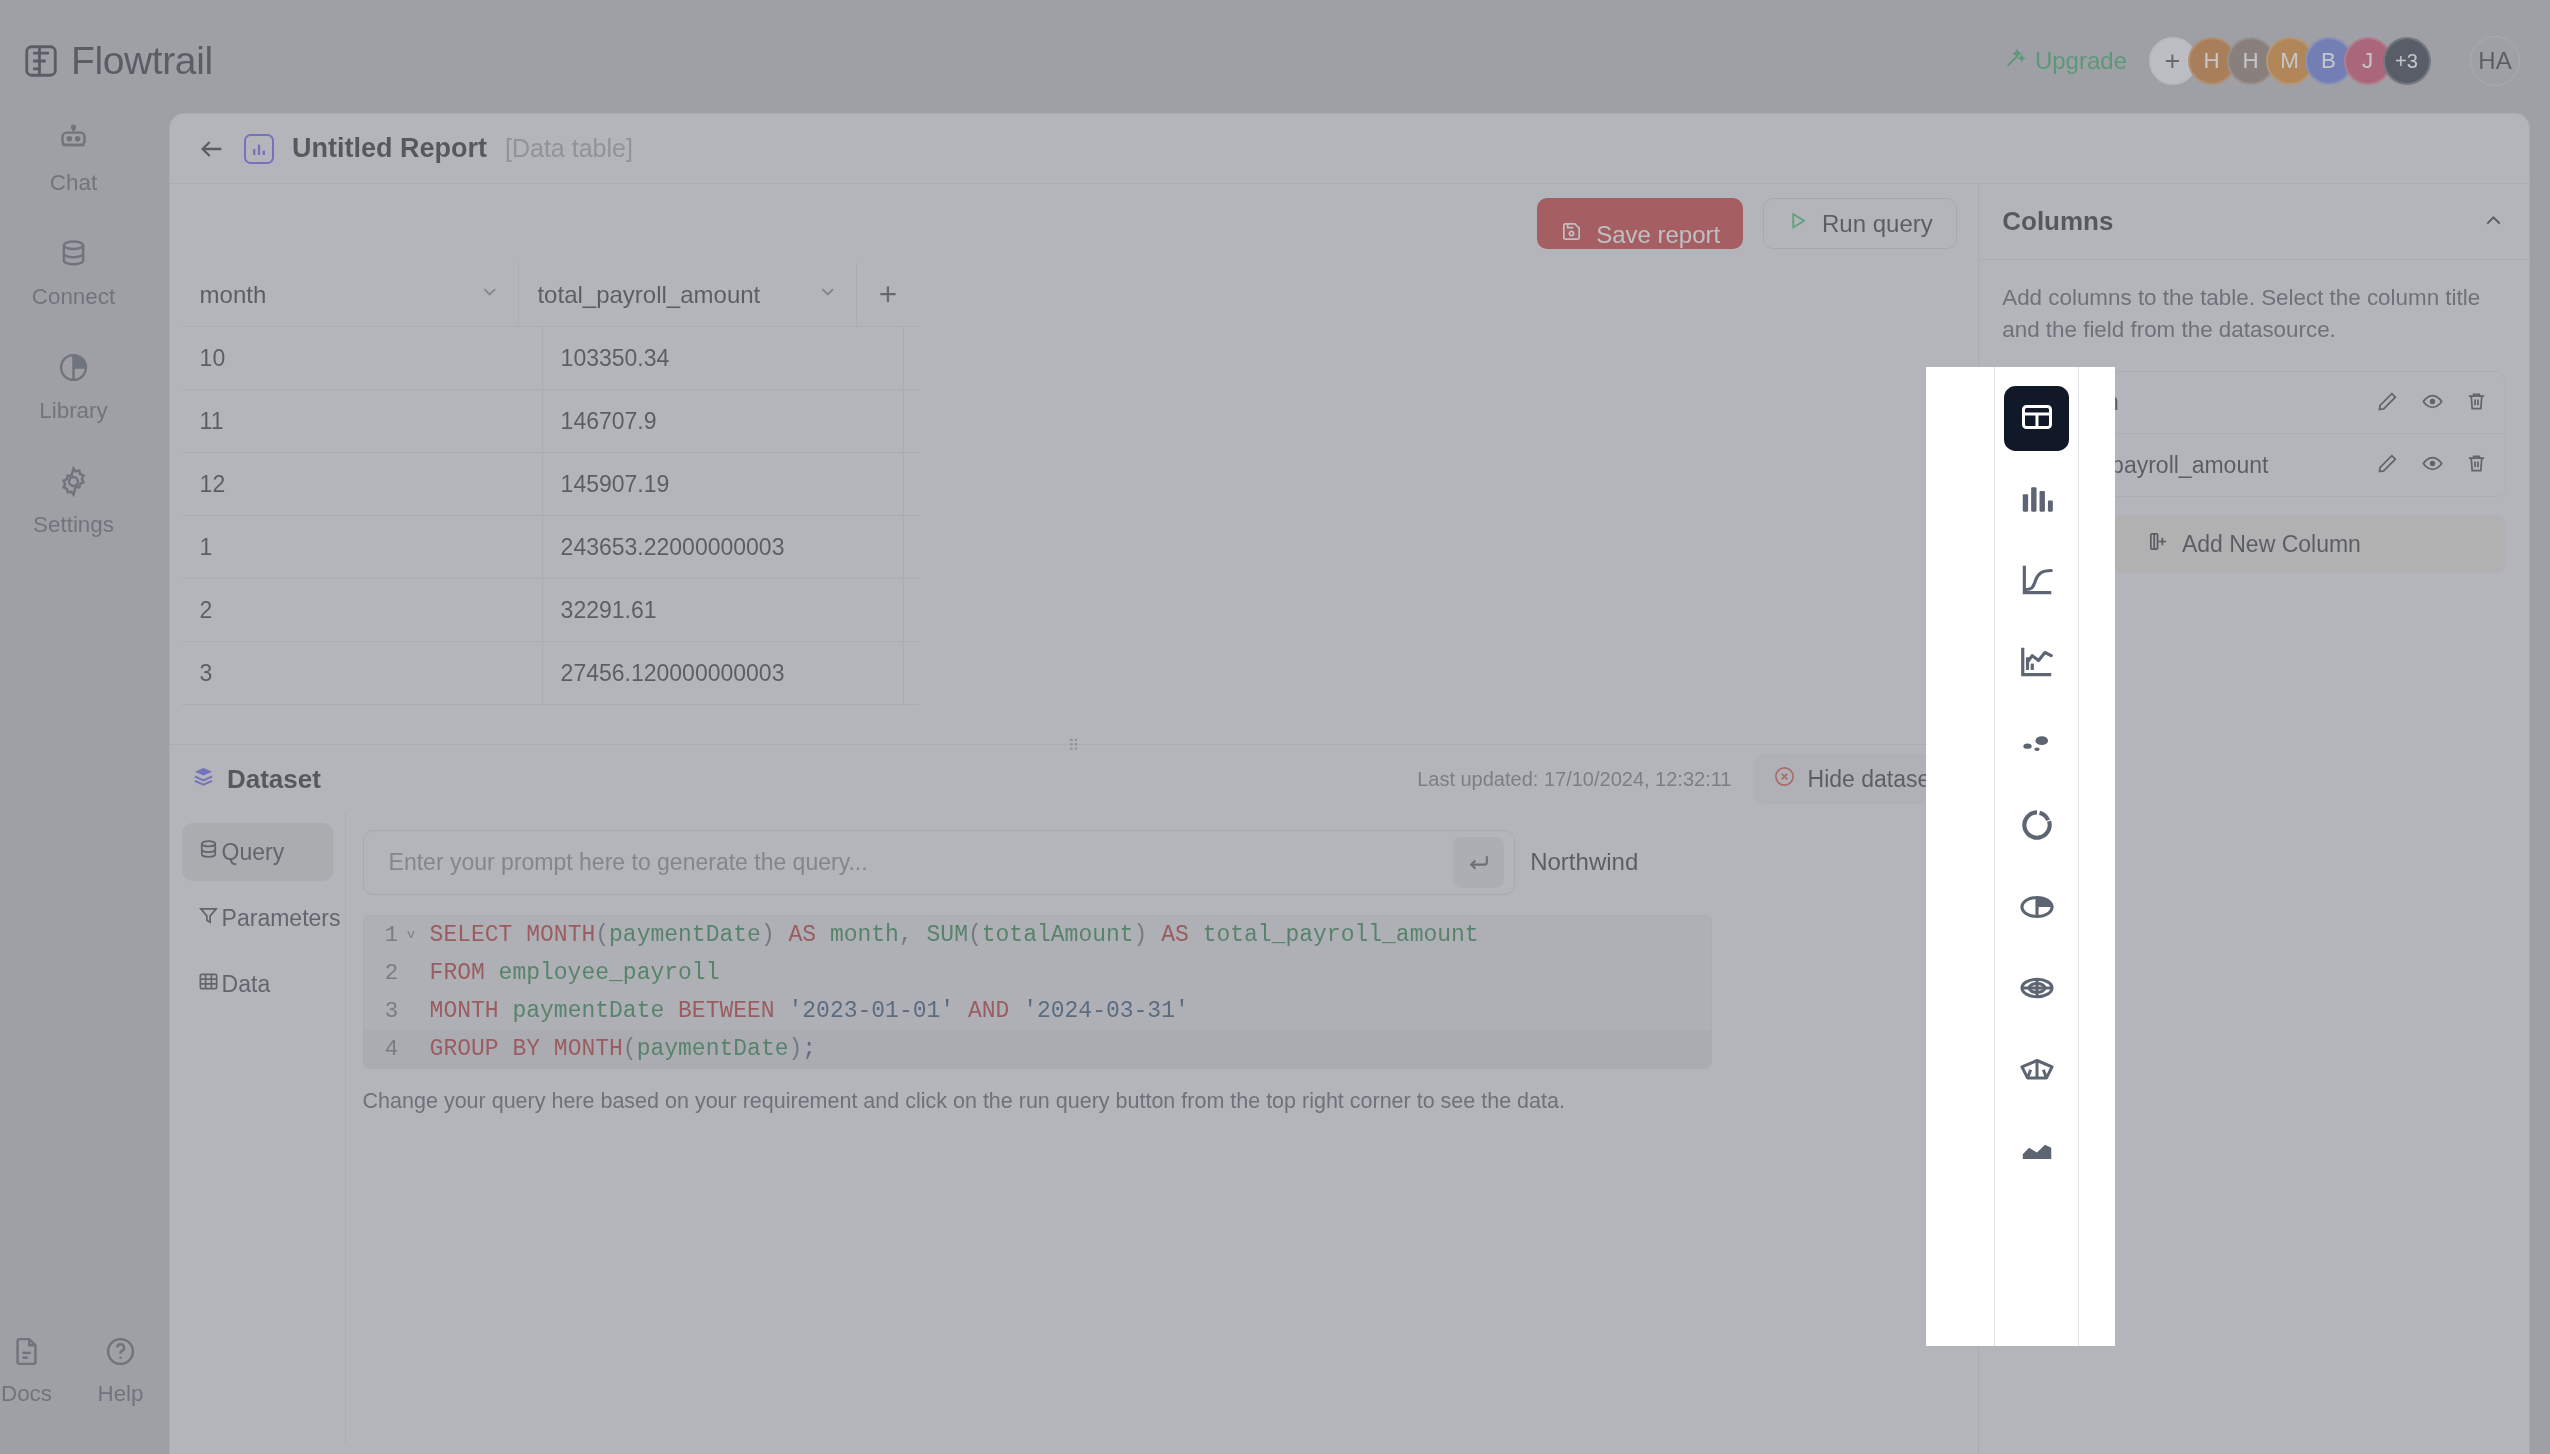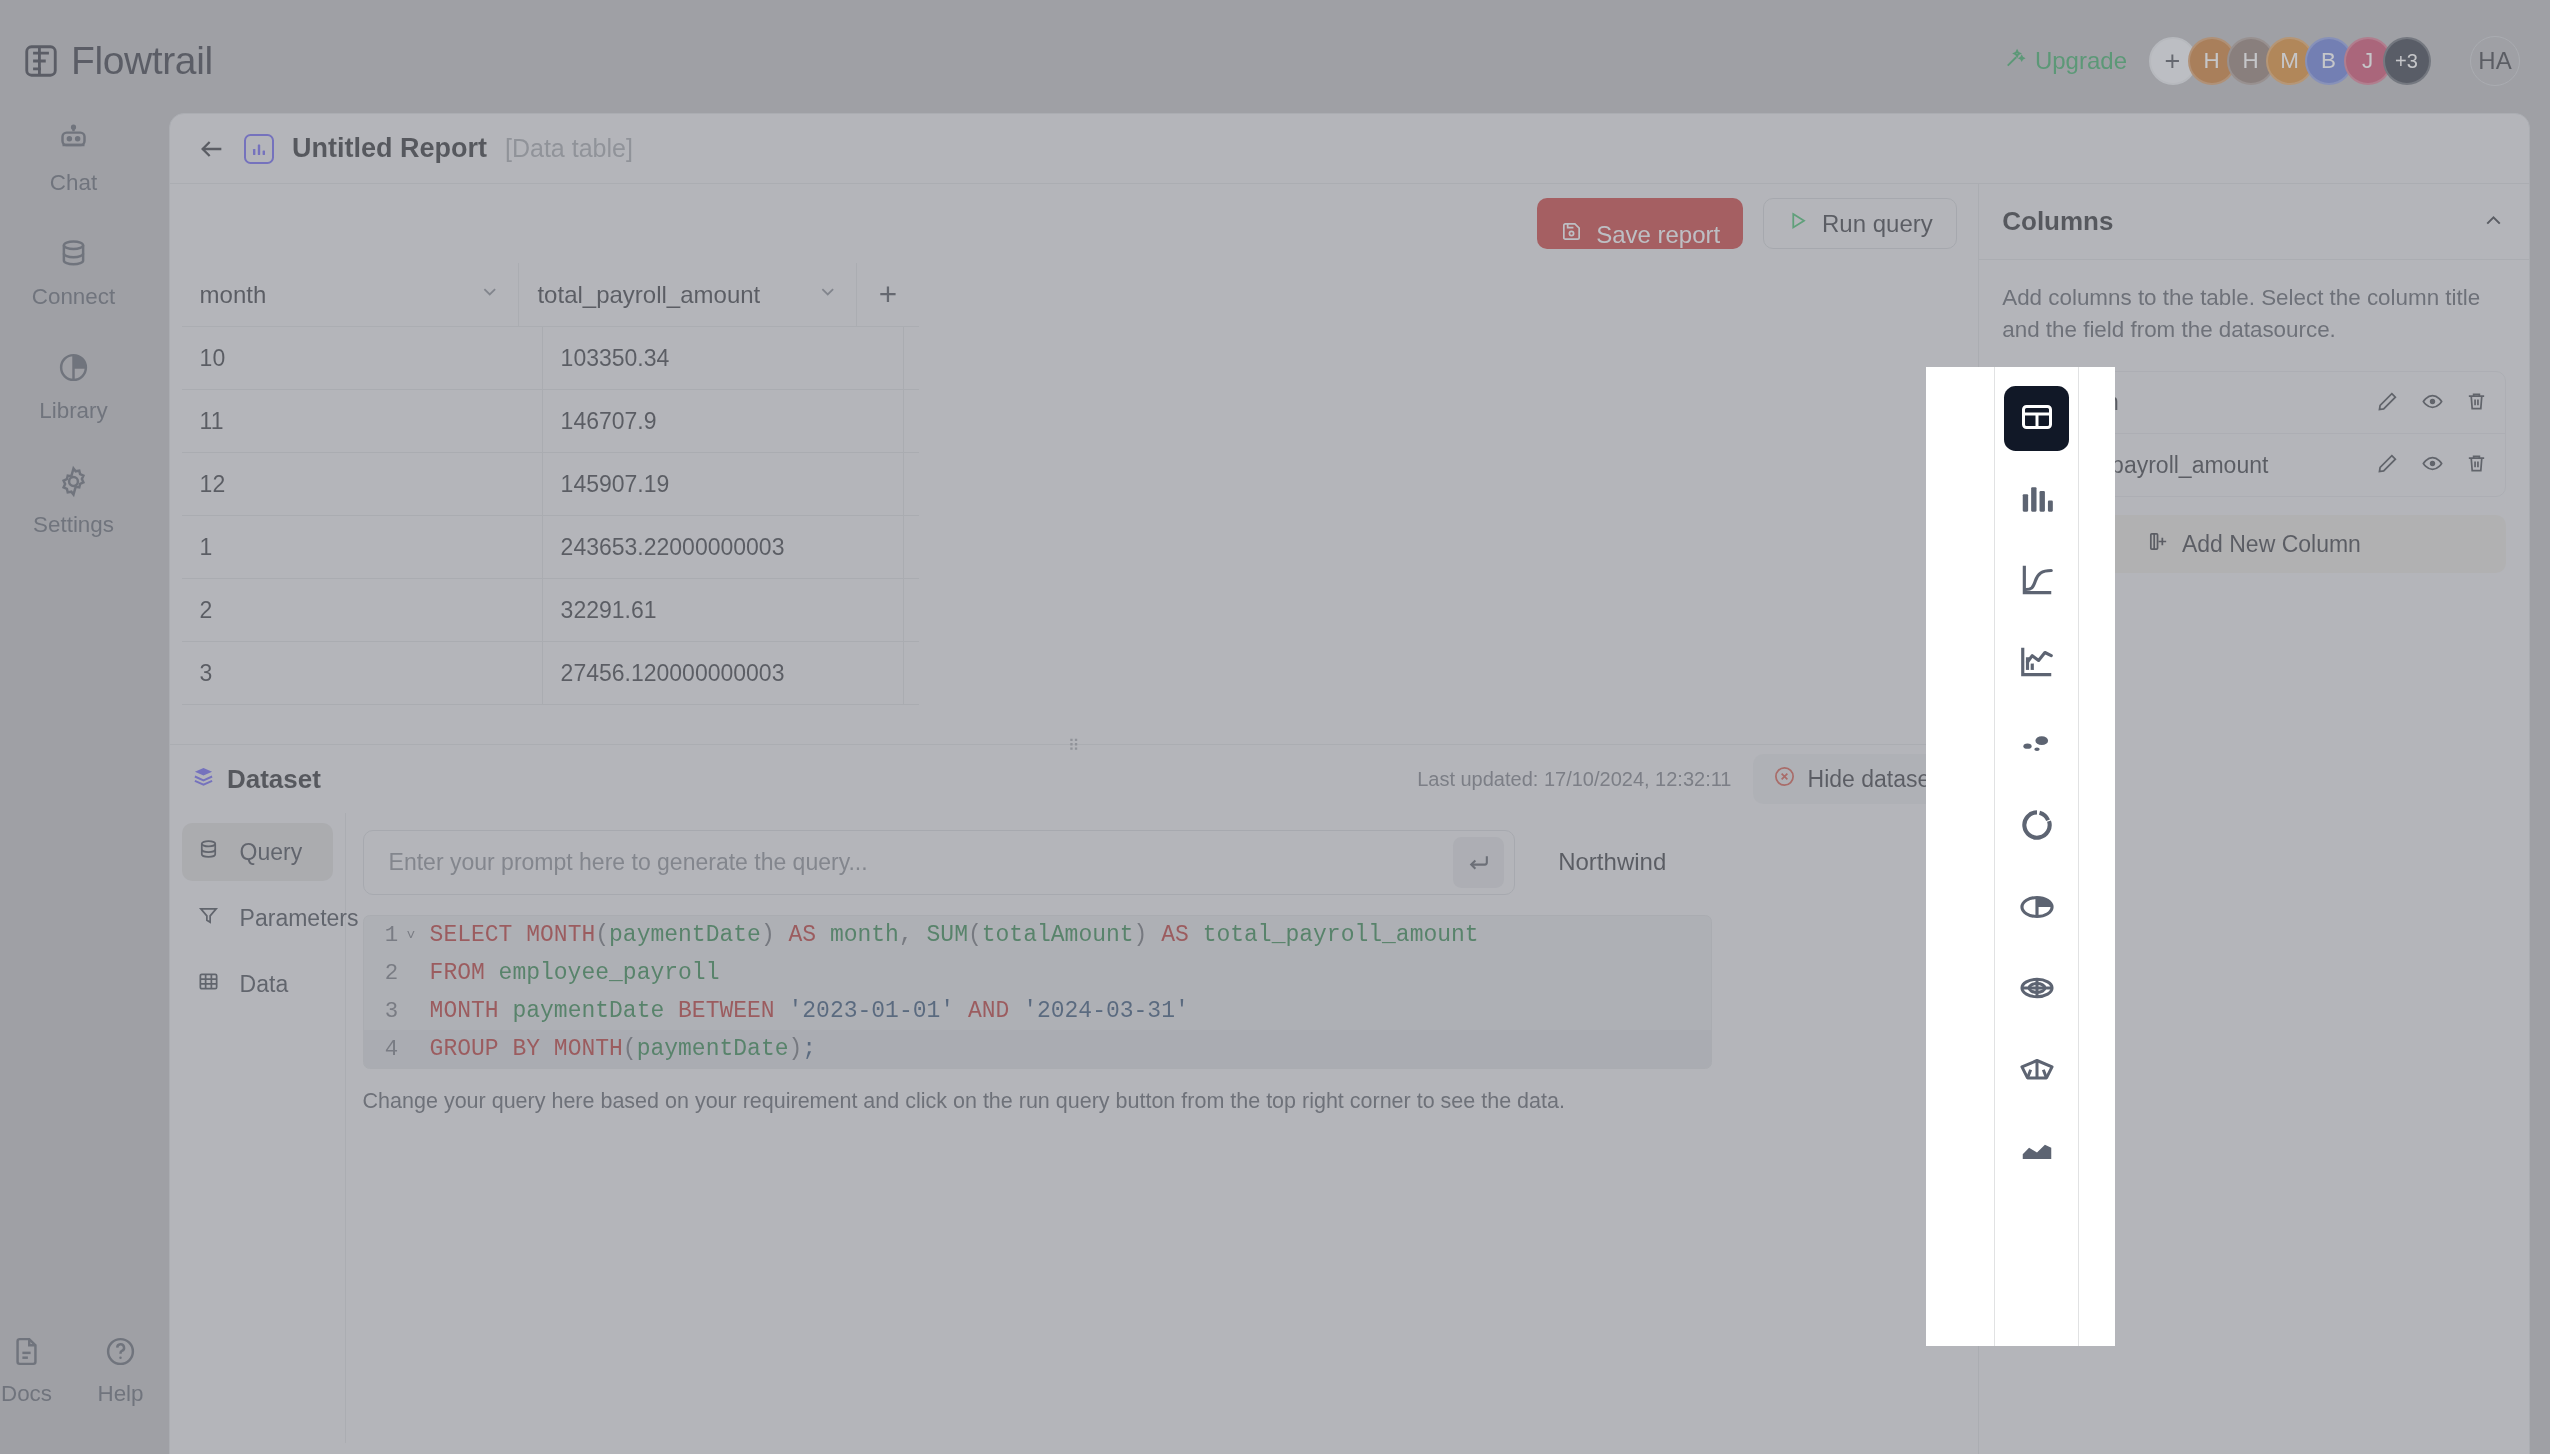--- a/index.html
+++ b/index.html
@@ -146,28 +146,28 @@
   .ds-updated { font-size: 20px; color: #5d616b; }
   .hidebtn {
     display: flex; align-items: center; gap: 11.6px; height: 50px; padding: 0 20px;
     border-radius: 10px; background: #cfd1d6; font-size: 23px; color: #14171f;
   }
   .hidebtn svg { width: 23px; height: 23px; color: #c0392b; }
 
   .ds-body { display: flex; height: 630px; }
   .ds-tabs { width: 176px; padding: 10px 11.6px 0 11.6px; border-right: 0.8px solid #c6c8cd; }
   .ds-tab {
-    display: flex; align-items: center; gap: 20px; height: 58px; padding: 0 15px;
+    display: flex; align-items: center; gap: 2px; height: 58px; padding: 0 15px;
     border-radius: 10px; font-size: 23px; color: #232834; margin-bottom: 8.3px;
   }
   .ds-tab.active { background: #c6c5c6; }
   .ds-tab svg { width: 23px; height: 23px; }
 
   .ds-main { flex: 1; padding: 16.6px 21.5px 0 16.6px; }
-  .promptrow { display: flex; align-items: center; gap: 32px; }
+  .promptrow { display: flex; align-items: center; gap: 4px; }
   .promptbox {
     flex: 1; max-width: 1152px; height: 65px; border: 0.8px solid #bdbfc5; border-radius: 10px;
     display: flex; align-items: center; padding: 0 10px 0 25px;
   }
   .promptbox input {
     flex: 1; border: none; outline: none; background: transparent;
     font-family: "Liberation Sans", sans-serif; font-size: 23px; color: #2b2f3a;
   }
   .promptbox input::placeholder { color: #6d717b; }
   .enterkey {

